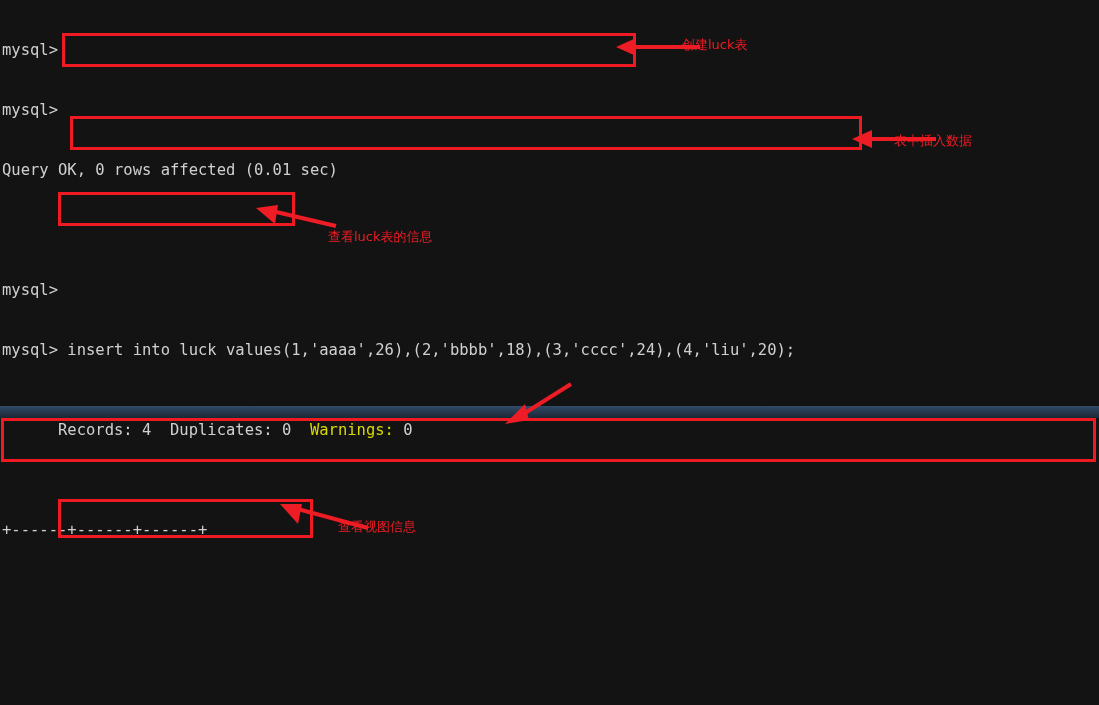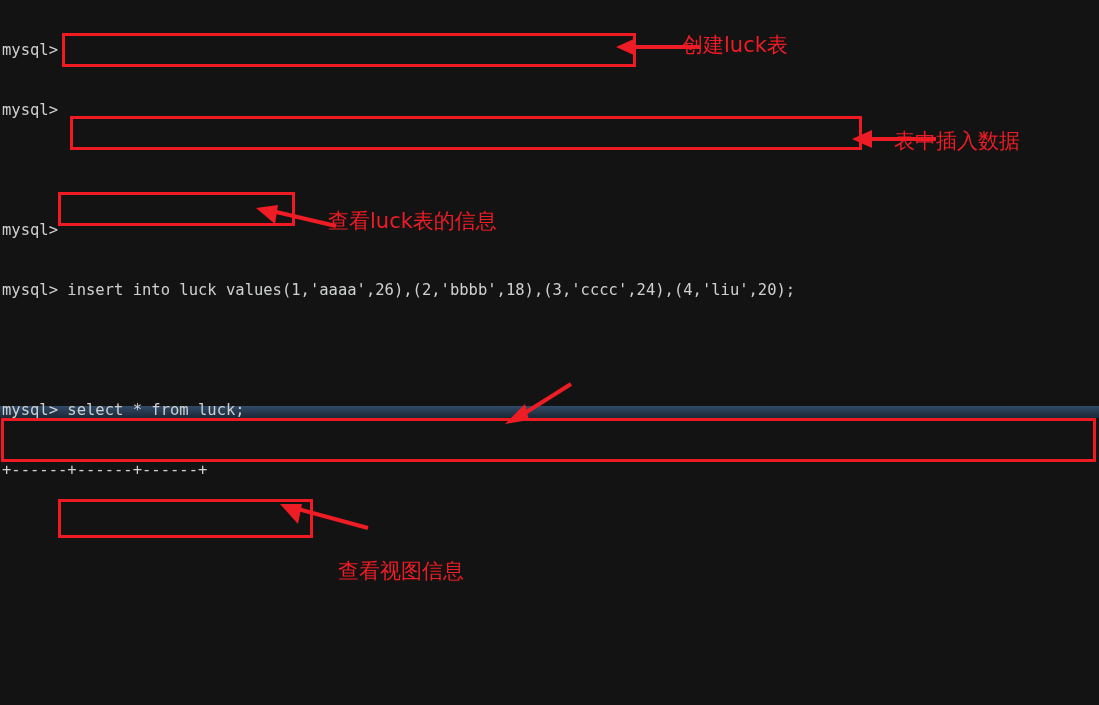--- a/index.html
+++ b/index.html
@@ -56,41 +56,44 @@
   }
   
   .arrow {
     position: absolute;
     z-index: 4;
   }
   .anno {
     position: absolute;
     color: #ee1c24;
     font-family: "DejaVu Sans", "Liberation Sans", sans-serif;
-    font-size: 21px;
+    font-size: 13px;
     line-height: 18px;
     white-space: pre;
     z-index: 5;
   }
 </style>
 </head>
 <body>
 
 <div id="screen">
 
   <div class="selband" style="top:406px;"></div>
 
   <div id="term">
     <div class="tline" style="top:0">mysql&gt;</div>
     <div class="tline">mysql&gt;</div>
+    <div class="tline">Query OK, 0 rows affected (0.01 sec)</div>
     <div class="tline"></div>
     <div class="tline">mysql&gt;</div>
     <div class="tline">mysql&gt; insert into luck values(1,'aaaa',26),(2,'bbbb',18),(3,'cccc',24),(4,'liu',20);</div>
+    <div class="tline">
+      <span>Records: 4  Duplicates: 0</span><span class="yellow">  Warnings:</span><span> 0</span>
+    </div>
     <div class="tline"></div>
-    <div class="tline">mysql&gt; select * from luck;</div>
     <div class="tline">+------+------+------+</div>
     
     
     
     
     
     
     
     
     
@@ -142,18 +145,18 @@
 
   <svg class="arrow" style="left:272px; top:500px;" width="100" height="34" viewBox="0 0 100 34">
     <line x1="96" y1="28" x2="26" y2="9" stroke="#ee1c24" stroke-width="4"></line>
     <polygon points="8,4 30,4 26,24" fill="#ee1c24"></polygon>
   </svg>
 
   <div class="anno" style="left:682px; top:36px;">创建luck表</div>
 
   <div class="anno" style="left:894px; top:132px;">表中插入数据</div>
 
-  <div class="anno" style="left:328px; top:212px;">查看luck表的信息</div>
+  <div class="anno" style="left:328px; top:228px;">查看luck表的信息</div>
 
 
-  <div class="anno" style="left:338px; top:518px;margin-top:44px;">查看视图信息</div>
+  <div class="anno" style="left:338px; top:518px;">查看视图信息</div>
 
 </div>
 
 </body></html>

